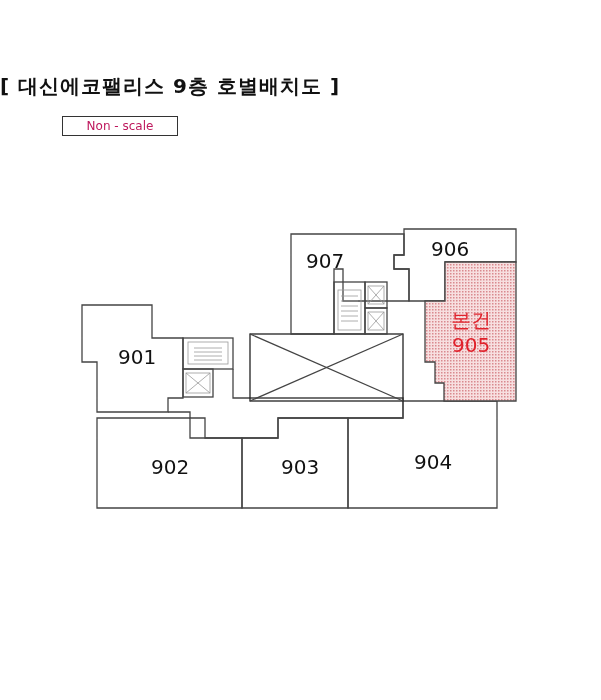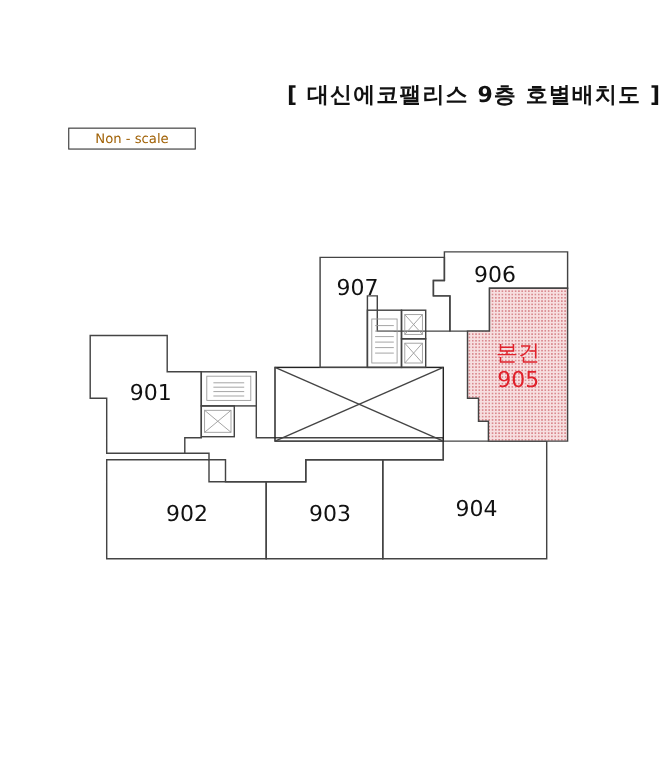--- a/index.html
+++ b/index.html
@@ -1,18 +1,18 @@
 <!DOCTYPE html>
 <html><head>
 <meta charset="utf-8">
 <style>
   html, body { margin:0; padding:0; background:#ffffff; }
   body { width:601px; height:700px; position:relative; overflow:hidden; font-family:"DejaVu Sans", sans-serif; }
-  .title { position:absolute; left:0; top:73px; width:601px; text-align:right; font-size:20px; font-weight:bold; color:#111; letter-spacing:1px; }
-  .scale-box { position:absolute; left:62px; top:116px; width:114px; height:18px; border:1px solid #333; font-size:12px; text-align:center; line-height:18px; color:#a16207; }
+  .title { position:absolute; left:0; top:73px; width:601px; text-align:left; font-size:20px; font-weight:bold; color:#111; letter-spacing:1px; }
+  .scale-box { position:absolute; left:62px; top:116px; width:114px; height:18px; border:1px solid #333; font-size:12px; text-align:center; line-height:18px; color:#be185d; }
   svg { position:absolute; left:0; top:0; }
   .unit-label { font-family:"DejaVu Sans", sans-serif; font-size:20px; fill:#111; }
   .unit-highlight { font-family:"DejaVu Sans", sans-serif; font-size:20px; fill:#e0212b; }
 </style>
 </head>
 <body>
 
 <div class="title">[ 대신에코팰리스  9층  호별배치도 ]</div>
 <div class="scale-box">Non - scale</div>
 

